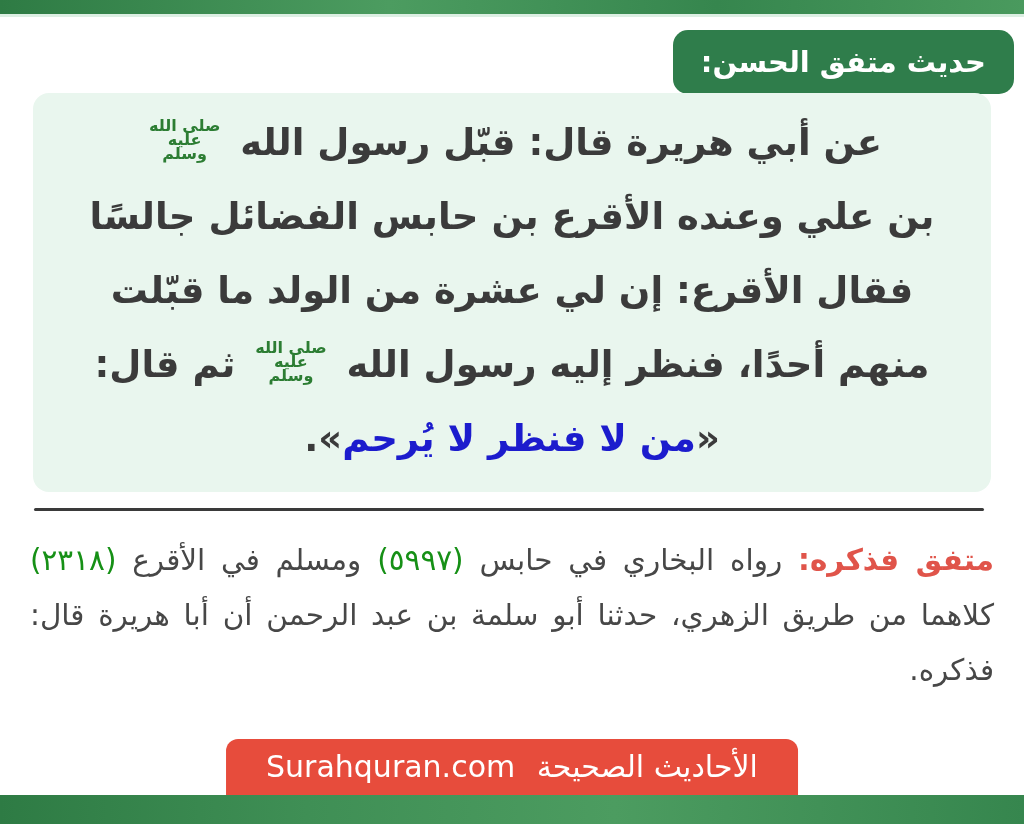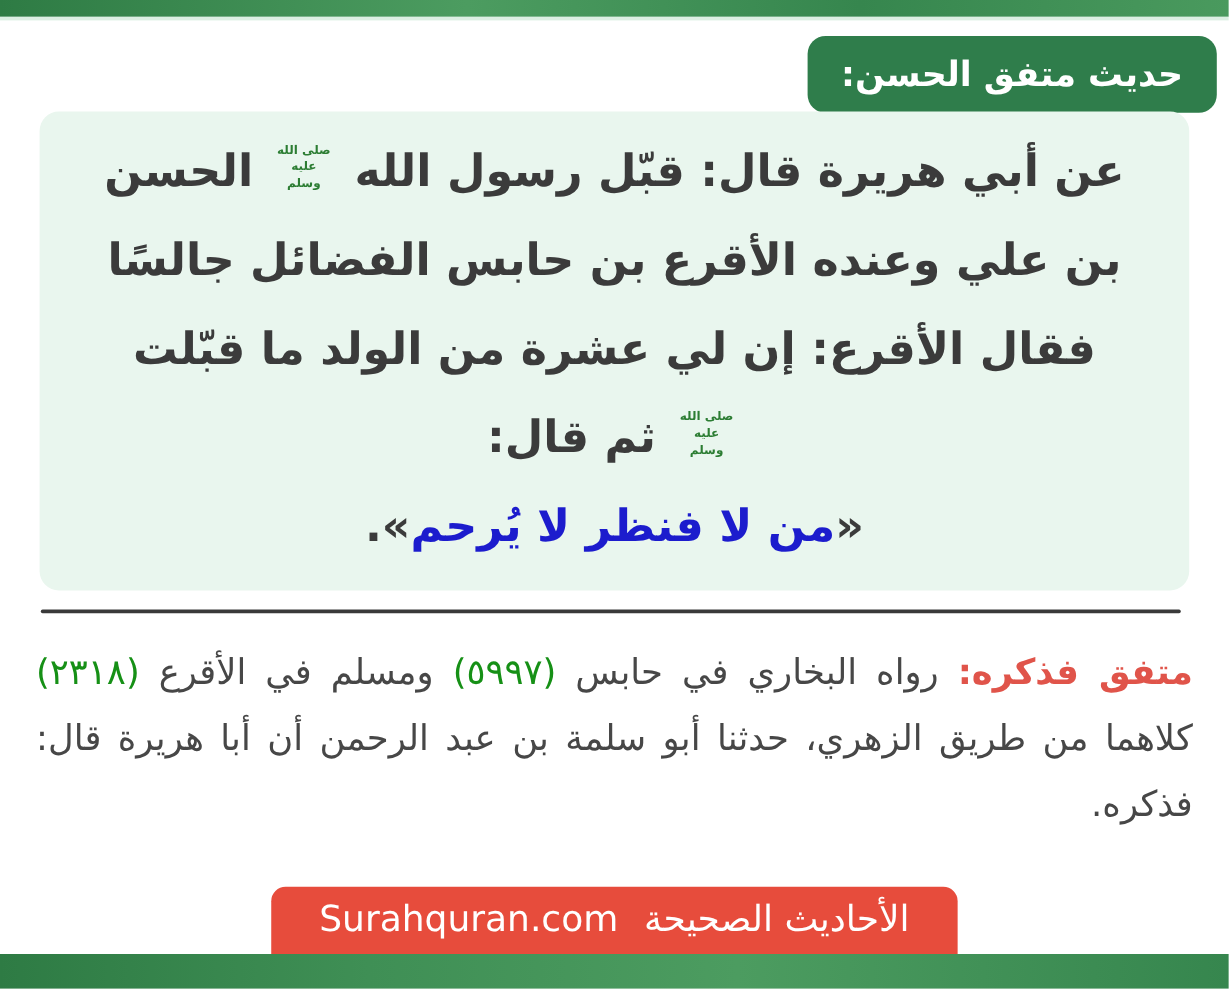--- a/index.html
+++ b/index.html
@@ -23,21 +23,21 @@
     position:absolute;left:33px;top:93px;width:958px;height:399px;
     background:#e9f6ee;border-radius:16px;direction:rtl;
     padding-top:13px;box-sizing:border-box;
   }
   .hadith-line{
     height:74px;line-height:74px;text-align:center;white-space:nowrap;
     font-size:37px;font-weight:bold;color:#3b3b3b;
   }
   .saw{
     display:inline-flex;flex-direction:column;vertical-align:middle;
-    color:#2c7d33;font-size:10px;line-height:14px;font-weight:bold;
+    color:#2c7d33;font-size:16px;line-height:14px;font-weight:bold;
     text-align:center;margin:0 7px;transform:translateY(-5px);
   }
   .c-blue{color:#1c1ccd;}
   .c-red{color:#e0544a;font-weight:bold;}
   .c-green{color:#169016;}
   .divider{
     position:absolute;left:34px;top:508px;width:950px;height:3px;
     background:#3a3a3a;border-radius:2px;
   }
   .reference{
@@ -65,24 +65,24 @@
 
 <div class="header-badge">
   <span>حديث متفق الحسن:</span>
 </div>
 
 <div class="hadith-card" id="hadith-card">
     <div class="hadith-line"><span>عن أبي هريرة قال: قبّل رسول الله </span><span class="saw">
         <span>صلى الله</span>
         <span>عليه</span>
         <span>وسلم</span>
-      </span><span> الحسن</span></div>
+      </span></div>
     <div class="hadith-line"><span>بن علي وعنده الأقرع بن حابس الفضائل جالسًا</span></div>
     <div class="hadith-line"><span>فقال الأقرع: إن لي عشرة من الولد ما قبّلت</span></div>
-    <div class="hadith-line"><span class="saw">
+    <div class="hadith-line"><span>منهم أحدًا، فنظر إليه رسول الله </span><span class="saw">
         <span>صلى الله</span>
         <span>عليه</span>
         <span>وسلم</span>
       </span><span> ثم قال:</span></div>
     <div class="hadith-line"><span>«</span><span class="c-blue">من لا فنظر لا يُرحم</span><span>».</span></div>
   </div>
 
 <div class="divider"></div>
 
 <p class="reference" id="reference"><span class="c-red">متفق فذكره:</span><span> رواه البخاري في حابس </span><span class="c-green">(٥٩٩٧)</span><span> ومسلم في الأقرع </span><span class="c-green">(٢٣١٨)</span><span> كلاهما من طريق الزهري، حدثنا أبو سلمة بن عبد الرحمن أن أبا هريرة قال: فذكره.</span></p>

